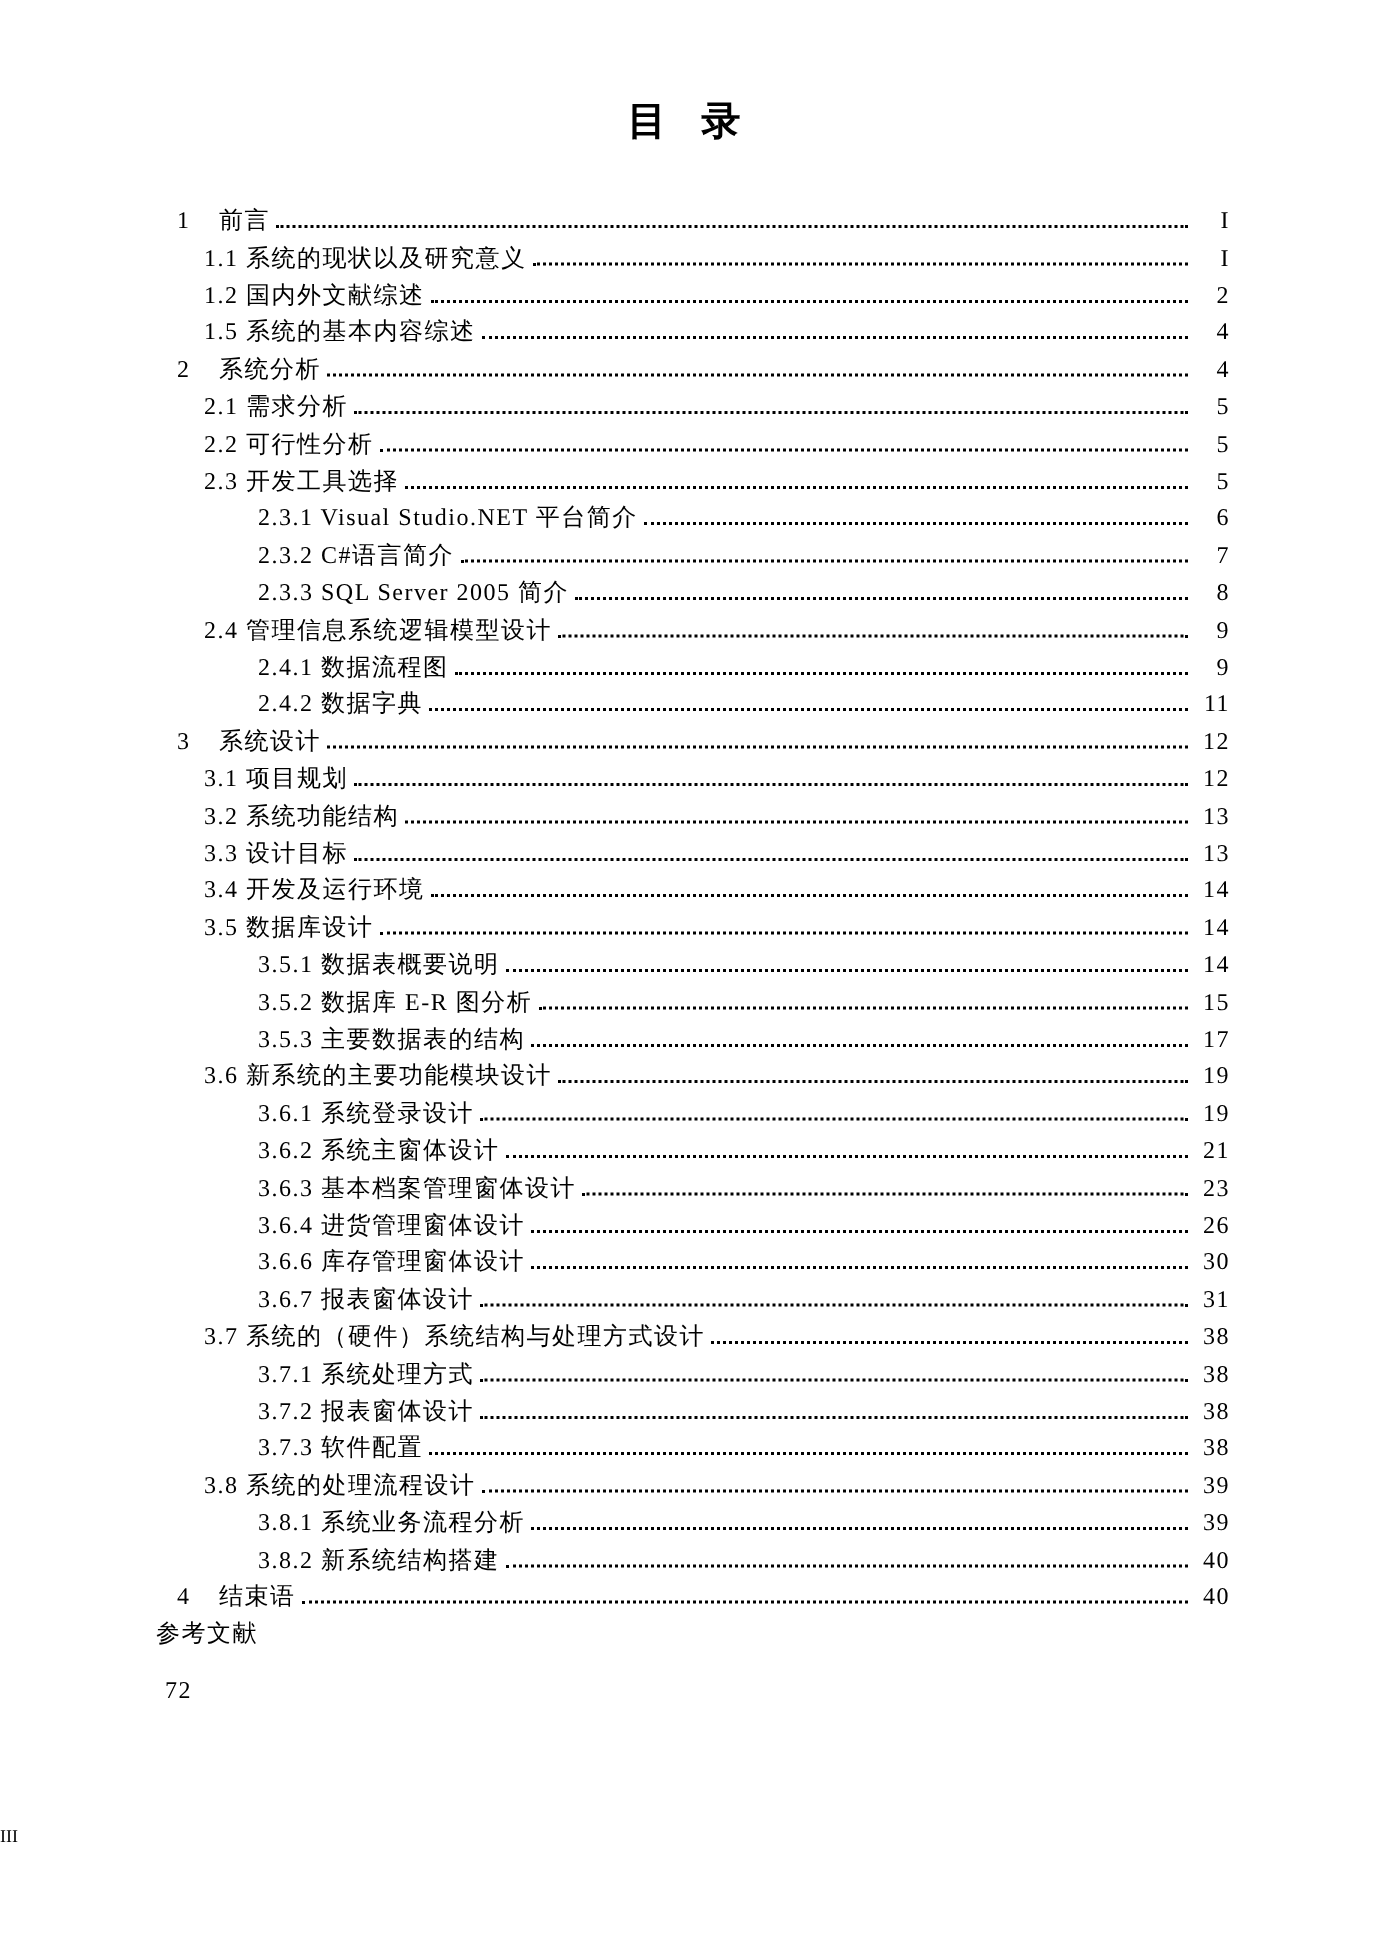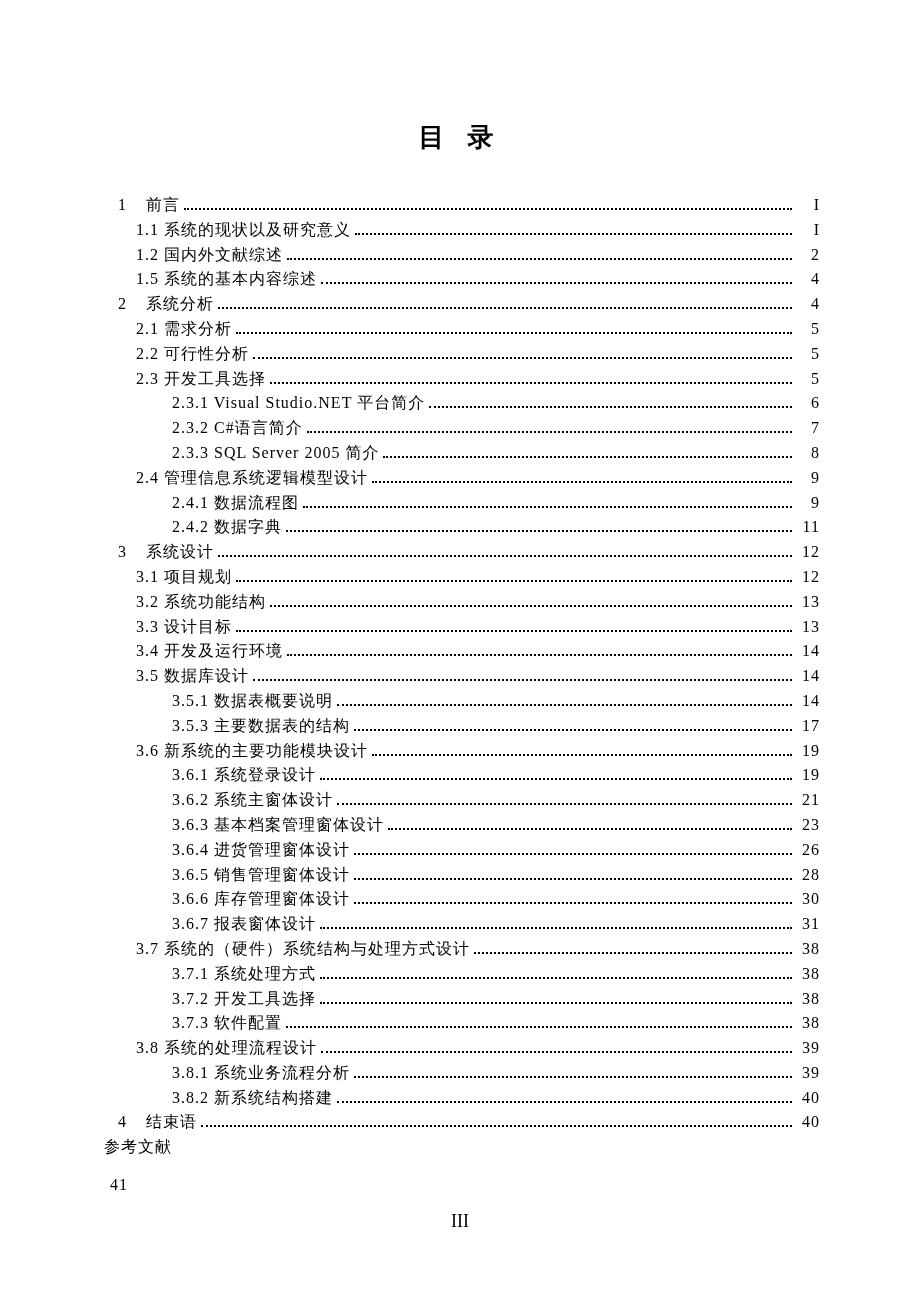--- a/index.html
+++ b/index.html
@@ -5,21 +5,21 @@
     * { margin: 0; padding: 0; box-sizing: border-box; }
     body {
       background: #fff;
       font-family: "SimSun", "宋体", serif;
       width: 920px;
       height: 1302px;
       position: relative;
       color: #000;
     }
     .page {
-      padding: 120px 100px 60px 100px;
+      padding: 63px 100px 60px 100px;
     }
     .title {
       text-align: center;
       font-size: 26px;
       font-weight: bold;
       letter-spacing: 8px;
       margin-bottom: 38px;
       font-family: "SimHei", "黑体", sans-serif;
     }
     .toc-row {
@@ -51,22 +51,22 @@
     .pagenum {
       flex: 0 0 auto;
       min-width: 24px;
       text-align: right;
       letter-spacing: 1px;
     }
     .footer-pagenum {
       position: absolute;
       bottom: 70px;
       left: 0; right: 0;
-      text-align: center;
-      font-size: 18px;
+      text-align: left;
+      font-size: 12px;
       font-family: "Times New Roman", serif;
     }
   </style>
 </head>
 <body>
 
 <div class="page">
   <div class="title">目 录</div>
   <div id="toc">
       <div class="toc-row lvl-1">
@@ -171,20 +171,25 @@
         <span class="label">3.5  数据库设计</span>
         <span class="dots"></span>
         <span class="pagenum">14</span>
       </div>
       <div class="toc-row lvl-3">
         <span class="label">3.5.1  数据表概要说明</span>
         <span class="dots"></span>
         <span class="pagenum">14</span>
       </div>
       <div class="toc-row lvl-3">
+        <span class="label">3.5.2  数据库 E-R 图分析</span>
+        <span class="dots"></span>
+        <span class="pagenum">15</span>
+      </div>
+      <div class="toc-row lvl-3">
         <span class="label">3.5.3 主要数据表的结构</span>
         <span class="dots"></span>
         <span class="pagenum">17</span>
       </div>
       <div class="toc-row lvl-2">
         <span class="label">3.6  新系统的主要功能模块设计</span>
         <span class="dots"></span>
         <span class="pagenum">19</span>
       </div>
       <div class="toc-row lvl-3">
@@ -201,46 +206,41 @@
         <span class="label">3.6.3  基本档案管理窗体设计</span>
         <span class="dots"></span>
         <span class="pagenum">23</span>
       </div>
       <div class="toc-row lvl-3">
         <span class="label">3.6.4  进货管理窗体设计</span>
         <span class="dots"></span>
         <span class="pagenum">26</span>
       </div>
       <div class="toc-row lvl-3">
-        <span class="label">3.6.5  销售管理窗体设计</span>
-        <span class="dots"></span>
-        <span class="pagenum">28</span>
-      </div>
-      <div class="toc-row lvl-3">
         <span class="label">3.6.6 库存管理窗体设计</span>
         <span class="dots"></span>
         <span class="pagenum">30</span>
       </div>
       <div class="toc-row lvl-3">
         <span class="label">3.6.7 报表窗体设计</span>
         <span class="dots"></span>
         <span class="pagenum">31</span>
       </div>
       <div class="toc-row lvl-2">
         <span class="label">3.7 系统的（硬件）系统结构与处理方式设计</span>
         <span class="dots"></span>
         <span class="pagenum">38</span>
       </div>
       <div class="toc-row lvl-3">
         <span class="label">3.7.1 系统处理方式</span>
         <span class="dots"></span>
         <span class="pagenum">38</span>
       </div>
       <div class="toc-row lvl-3">
-        <span class="label">3.7.2 开发工具选择</span>
+        <span class="label">3.7.2 报表窗体设计</span>
         <span class="dots"></span>
         <span class="pagenum">38</span>
       </div>
       <div class="toc-row lvl-3">
         <span class="label">3.7.3 软件配置</span>
         <span class="dots"></span>
         <span class="pagenum">38</span>
       </div>
       <div class="toc-row lvl-2">
         <span class="label">3.8 系统的处理流程设计</span>
@@ -259,18 +259,18 @@
       </div>
       <div class="toc-row lvl-1">
         <span class="chapnum">4</span>
         <span class="label">结束语</span>
         <span class="dots"></span>
         <span class="pagenum">40</span>
       </div>
       <div class="toc-row lvl-0">
         <span class="label">参考文献</span>
         <span class="dots"></span>
-        <span class="pagenum">41</span>
+        <span class="pagenum">72</span>
       </div>
     </div>
 </div>
 
 <div class="footer-pagenum">III</div>
 
 </body></html>

